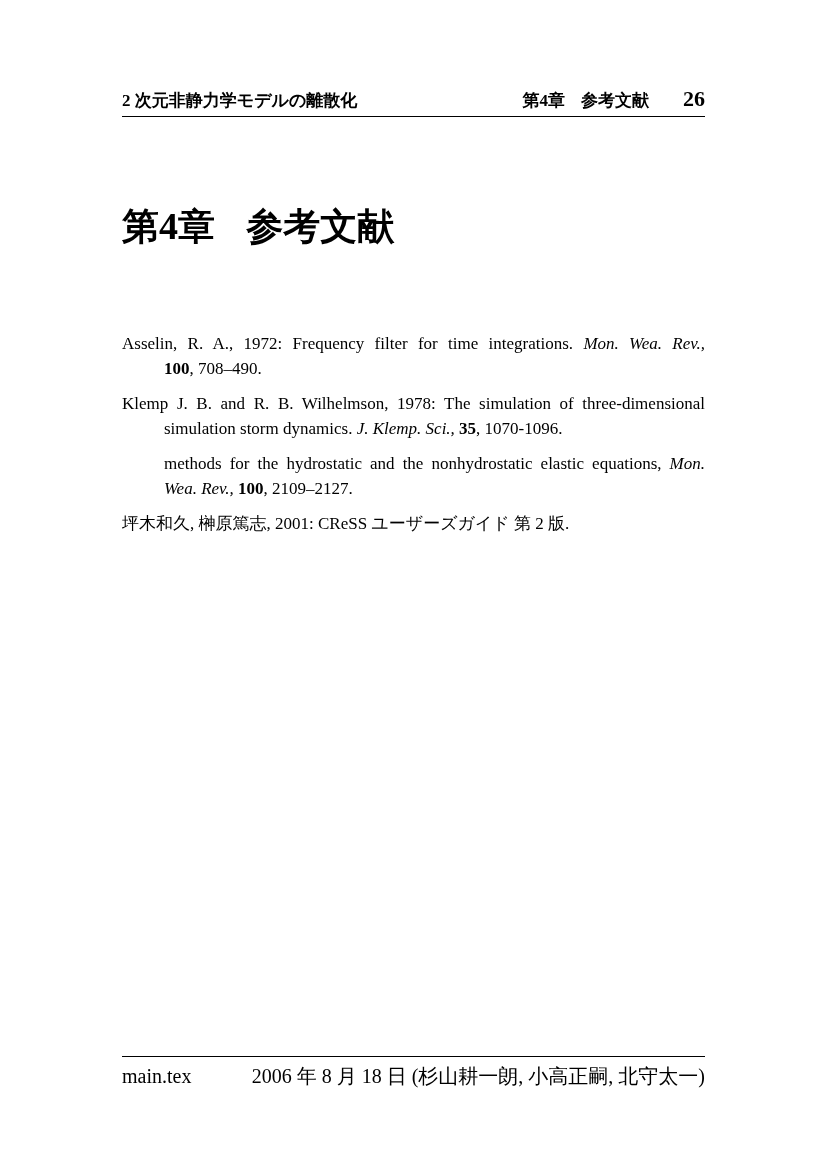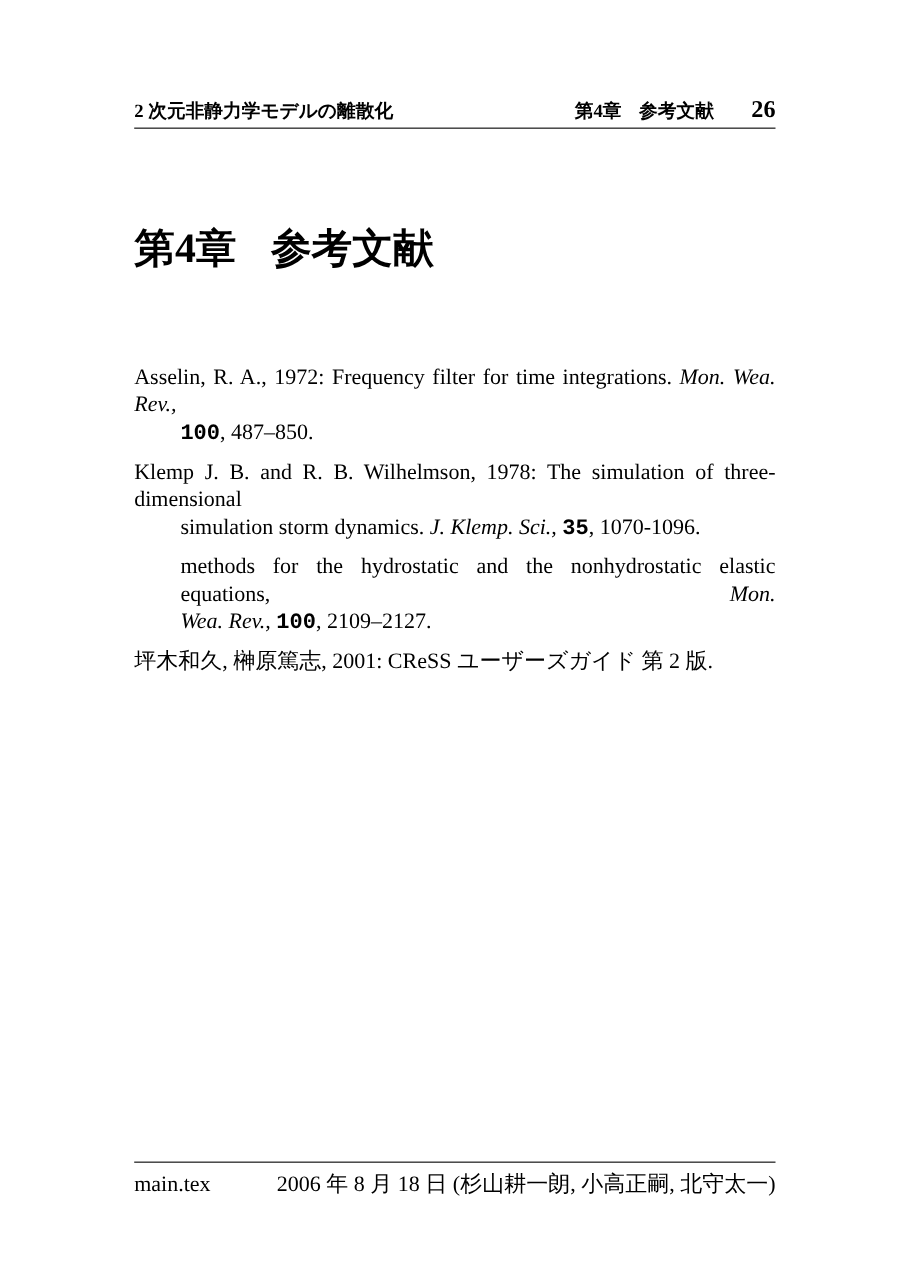--- a/index.html
+++ b/index.html
@@ -31,29 +31,29 @@
     position: absolute; left: 122px; top: 204px;
     font-size: 37px; line-height: 1.2;
     white-space: nowrap;
   }
   .chapter-heading .serif-num { font-size: 38px; }
   .chapter-heading .ch-title { margin-left: 22px; }
 
   
   .refs {
     position: absolute; left: 122px; top: 331px; width: 583px;
-    font-size: 20px; line-height: 25px;
+    font-size: 17px; line-height: 25px;
   }
   .ref-entry { margin: 0 0 10px 0; }
   .ref-line { padding-left: 0; }
   .ref-line.cont { padding-left: 42px; }
   .ref-line.url { padding-left: 48px; }
   .ref-line.justify { text-align: justify; text-align-last: justify; }
   .seg-i { font-style: italic; }
-  .seg-b { font-weight: bold; font-family: Liberation Mono, monospace; }
+  .seg-b { font-weight: bold; }
 
   
   .page-footer {
     position: absolute; left: 122px; top: 1056px; width: 583px;
     border-top: 1.6px solid #000;
     padding-top: 6px;
     display: flex; justify-content: space-between; align-items: baseline;
     font-size: 20px;
   }
 </style>
@@ -72,21 +72,21 @@
 </div>
 
 <div class="chapter-heading">
   <span class="jp-gothic"><span>第</span><span class="serif-num">4</span><span>章</span></span>
   <span class="jp-gothic ch-title">参考文献</span>
 </div>
 
 <div class="refs" id="refs">
     <div class="ref-entry">
       <div class="ref-line justify"><span>Asselin, R. A., 1972: Frequency filter for time integrations. </span><span class="seg-i">Mon. Wea. Rev.,</span></div>
-      <div class="ref-line cont"><span class="seg-b">100</span><span>, 487–850.</span></div>
+      <div class="ref-line cont"><span class="seg-b">100</span><span>, 708–490.</span></div>
     </div>
     <div class="ref-entry">
       <div class="ref-line justify"><span>Klemp J. B. and R. B. Wilhelmson, 1978: The simulation of three-dimensional</span></div>
       <div class="ref-line cont"><span>simulation storm dynamics. </span><span class="seg-i">J. Klemp. Sci.,</span><span> </span><span class="seg-b">35</span><span>, 1070-1096.</span></div>
     </div>
     <div class="ref-entry">
       <div class="ref-line cont justify"><span>methods for the hydrostatic and the nonhydrostatic elastic equations, </span><span class="seg-i">Mon.</span></div>
       <div class="ref-line cont"><span class="seg-i">Wea. Rev.,</span><span> </span><span class="seg-b">100</span><span>, 2109–2127.</span></div>
     </div>
     <div class="ref-entry">

